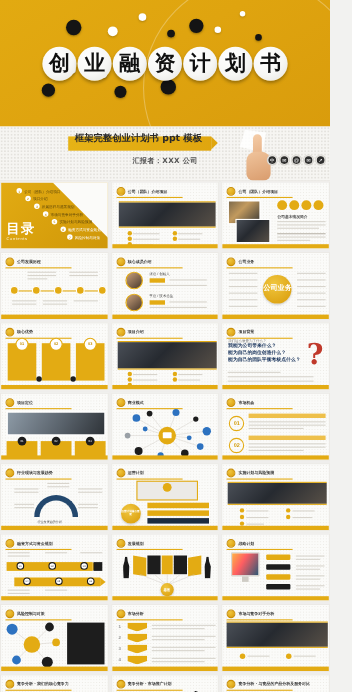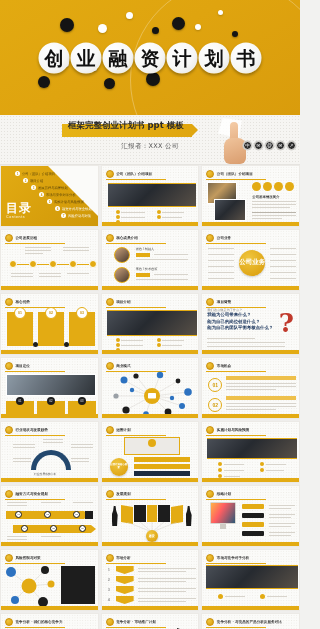--- a/index.html
+++ b/index.html
@@ -32,21 +32,21 @@
   .map-bg { position:absolute; inset:0;
     background-image:radial-gradient(#dedcd6 0.6px, transparent 0.7px);
     background-size:3px 3px; opacity:.75; }
   .ribbon { position:absolute; left:62px; top:9px; height:13px; padding:0 8px 10px 6px;
     background:linear-gradient(90deg,#e6b316,#e0a60f);
     display:flex; align-items:center; }
   .ribbon:after { content:""; position:absolute; right:-6px; top:0; border-top:6.5px solid transparent;
     border-bottom:6.5px solid transparent; border-left:6px solid #e0a60f; }
   .ribbon span { font-family:"DejaVu Sans",sans-serif; font-size:8.5px; font-weight:bold; color:#2a2a2a; white-space:nowrap; }
   .reporter { position:absolute; left:0; right:0; top:27px; text-align:center;
-    font-family:"DejaVu Sans",sans-serif; font-size:6.5px; color:#555; letter-spacing:.3px; }
+    font-family:"DejaVu Sans",sans-serif; font-size:6.5px; color:#555; letter-spacing:.3px;font-weight:bold; }
   .hand { position:absolute; right:52px; top:3px; width:26px; height:46px; }
   .hand .palm { position:absolute; bottom:0; left:2px; width:22px; height:26px; border-radius:8px 8px 6px 6px;
     background:linear-gradient(160deg,#f0c49c,#d99c6d); }
   .hand .finger { position:absolute; top:4px; left:8px; width:8px; height:26px; border-radius:4px;
     background:linear-gradient(160deg,#f5cda8,#e2a97c); }
   .hand .shard { position:absolute; top:0; left:-4px; width:24px; height:20px; background:#fff; opacity:.85;
     clip-path:polygon(20% 0,100% 12%,86% 100%,0 78%); box-shadow:0 1px 2px rgba(0,0,0,.12); }
   .social { position:absolute; right:4px; top:26px; display:flex; gap:2px; }
   .sbtn { width:9px; height:9px; border-radius:50%; background:#2e2e2e; color:#fff;
     font-size:4.5px; display:flex; align-items:center; justify-content:center;

